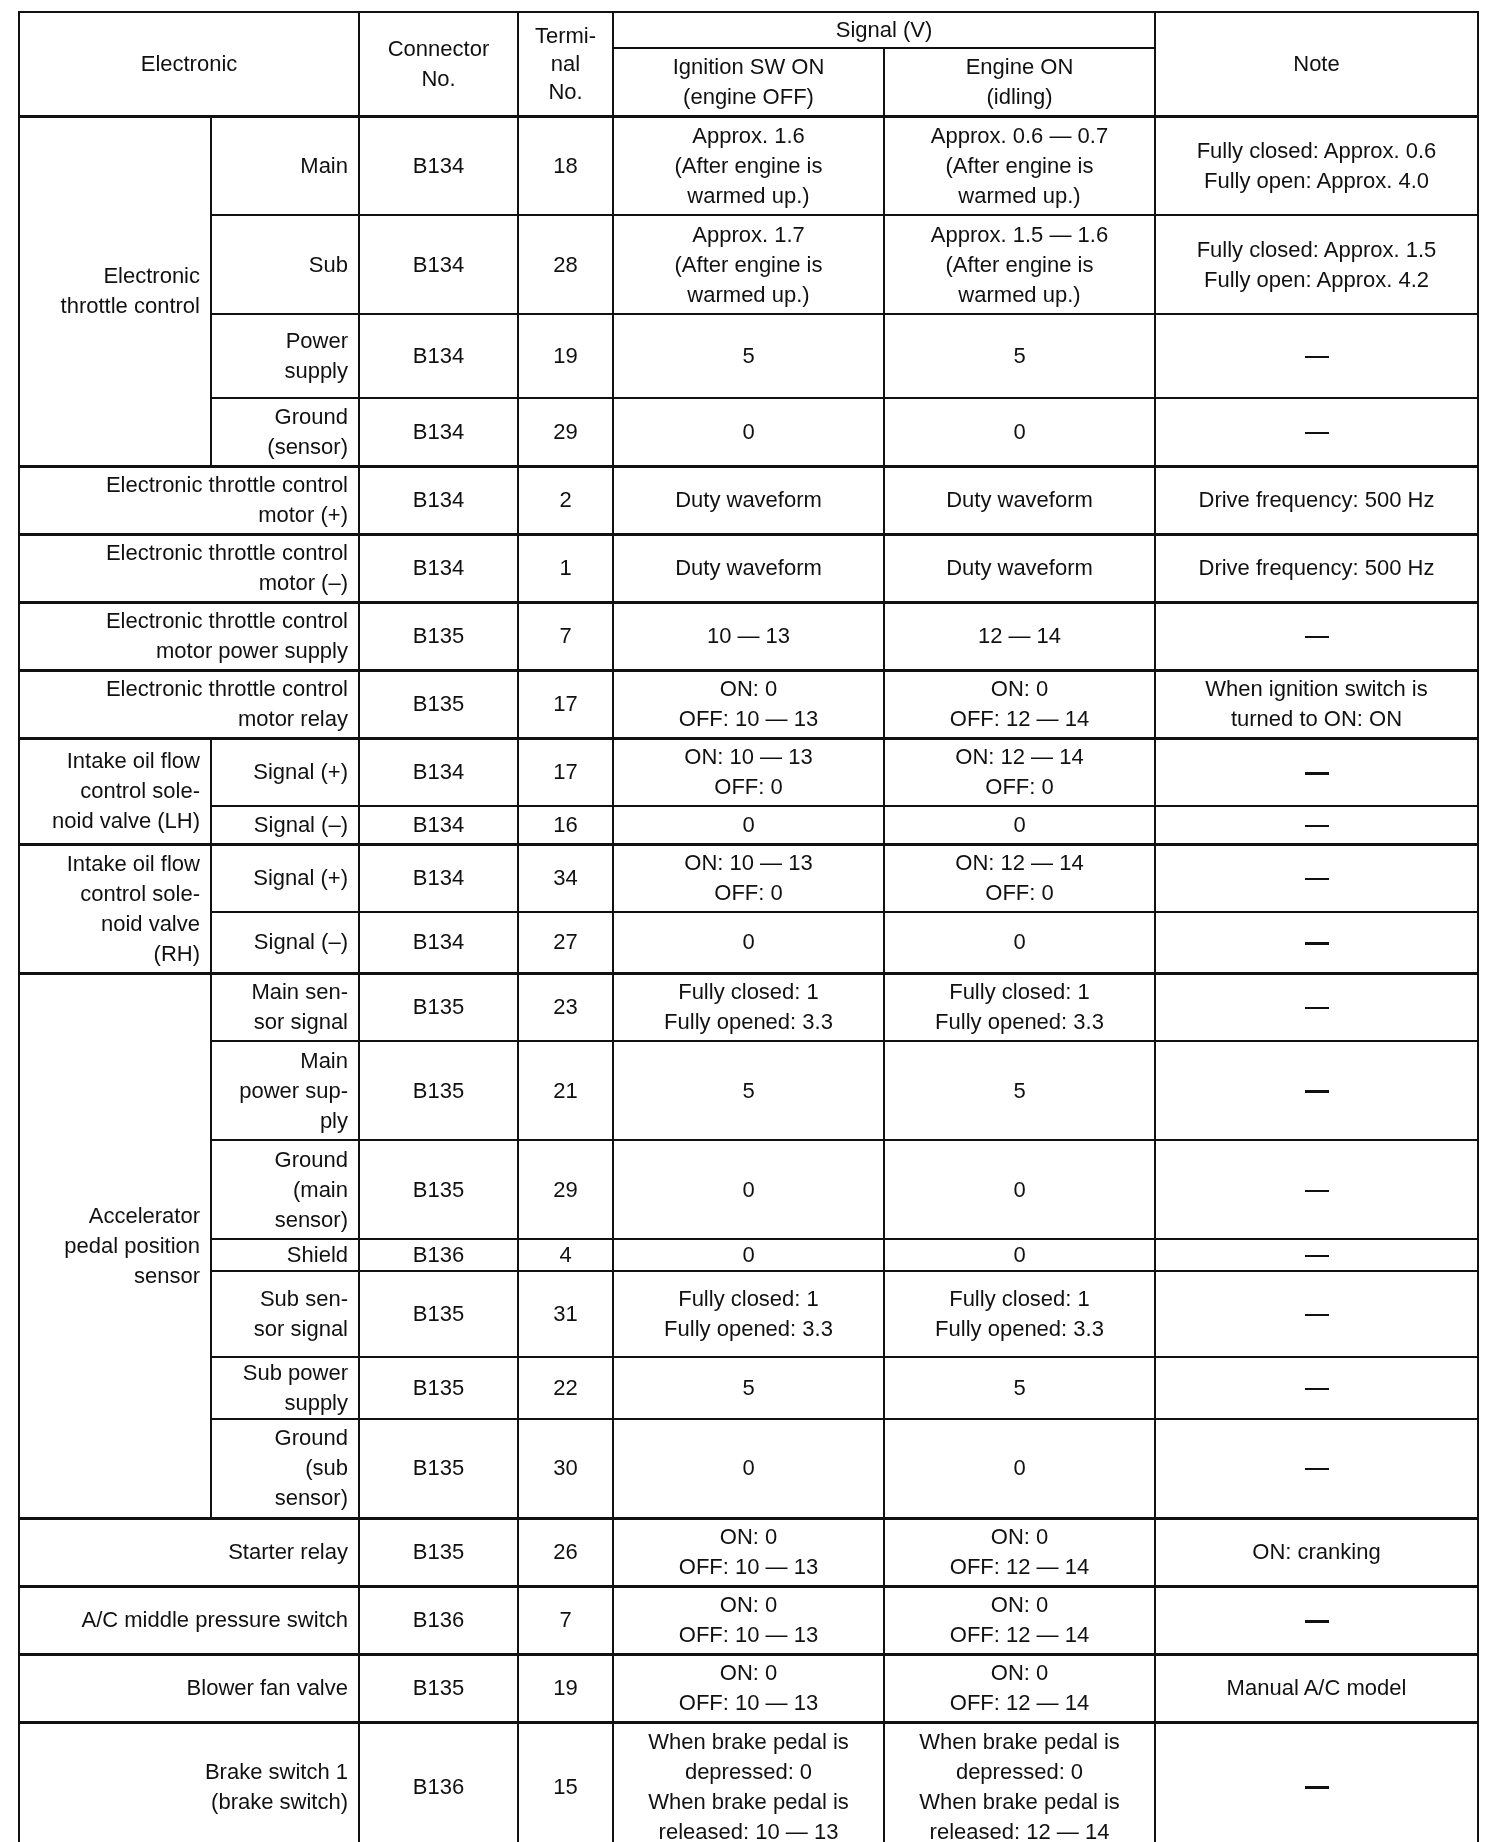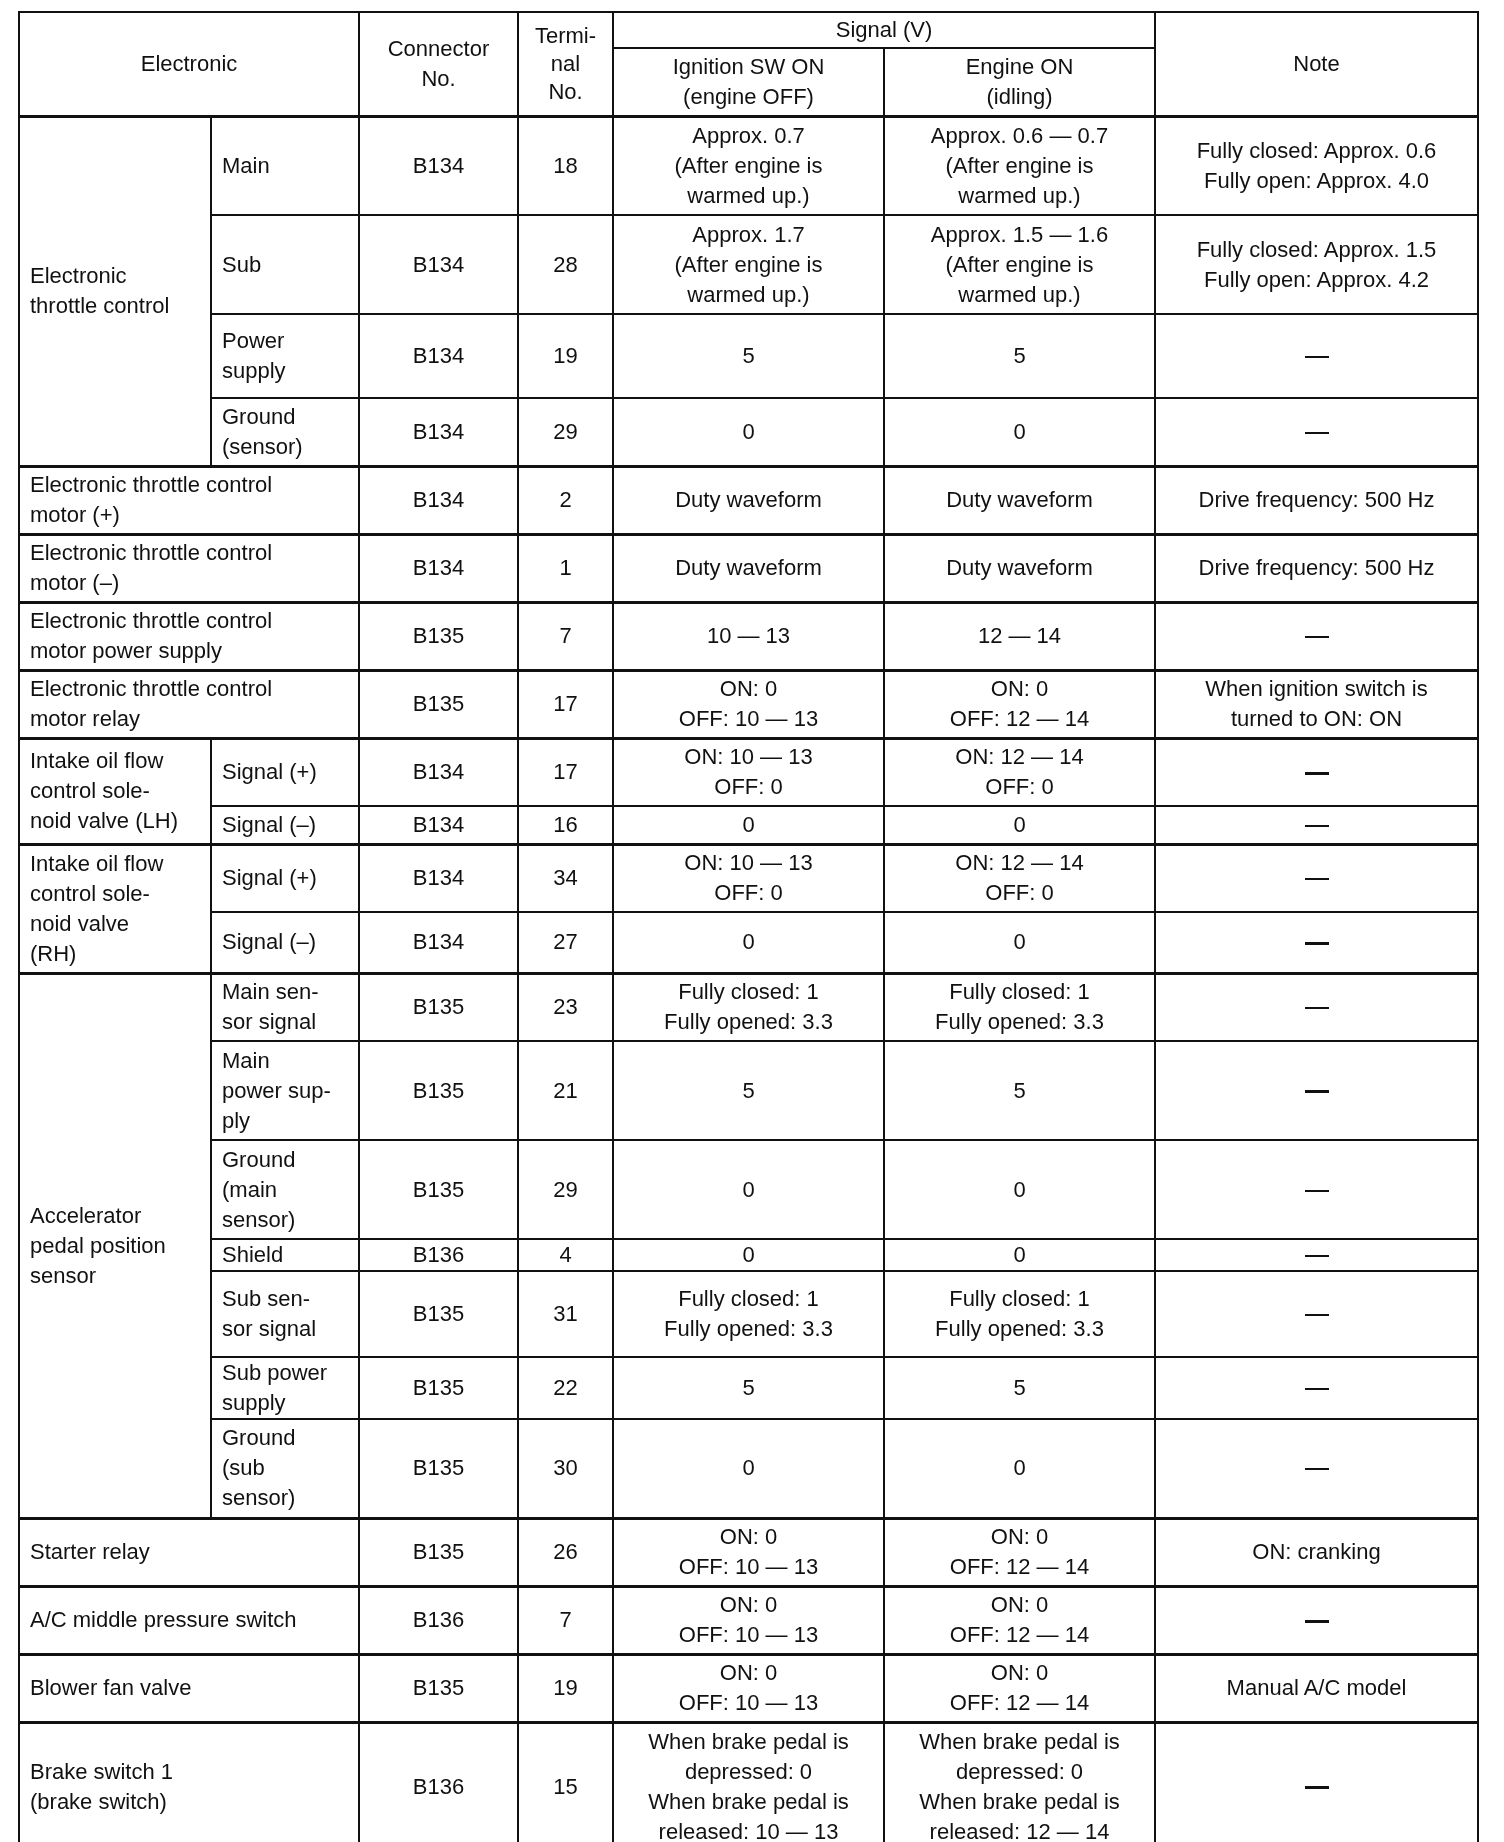--- a/index.html
+++ b/index.html
@@ -16,21 +16,21 @@
   }
   table.ecm td, table.ecm th {
     border: 2px solid #111111;
     padding: 0 10px;
     font-weight: normal;
     text-align: center;
     vertical-align: middle;
     white-space: pre-line;
     overflow: hidden;
   }
-  table.ecm td.left { text-align: left; }
+  table.ecm td.left { text-align: right; }
   table.ecm tr.thick-top > td { border-top-width: 3px; }
   table.ecm thead tr:last-child th { border-bottom-width: 3px; }
   .dash { display: inline-block; width: 24px; height: 0; border-top: 2px solid #111; vertical-align: middle; }
   .dash.bold { border-top-width: 3px; }
   col.c1 { width: 192px; } col.c2 { width: 148px; } col.c3 { width: 159px; }
   col.c4 { width: 95px; } col.c5 { width: 271px; } col.c6 { width: 271px; } col.c7 { width: 323px; }
 </style>
 </head>
 <body>
 
@@ -62,21 +62,21 @@
 (idling)</th>
     </tr>
   </thead>
   <tbody id="tbody">
       <tr class="thick-top" style="height: 99px;">
         <td class="left" rowspan="4">Electronic
 throttle control</td>
         <td class="left">Main</td>
         <td>B134</td>
         <td>18</td>
-        <td>Approx. 0.7
+        <td>Approx. 1.6
 (After engine is
 warmed up.)</td>
         <td>Approx. 0.6 — 0.7
 (After engine is
 warmed up.)</td>
         <td>Fully closed: Approx. 0.6
 Fully open: Approx. 4.0</td>
       </tr>
       <tr style="height: 99px;">
         <td class="left">Sub</td>

